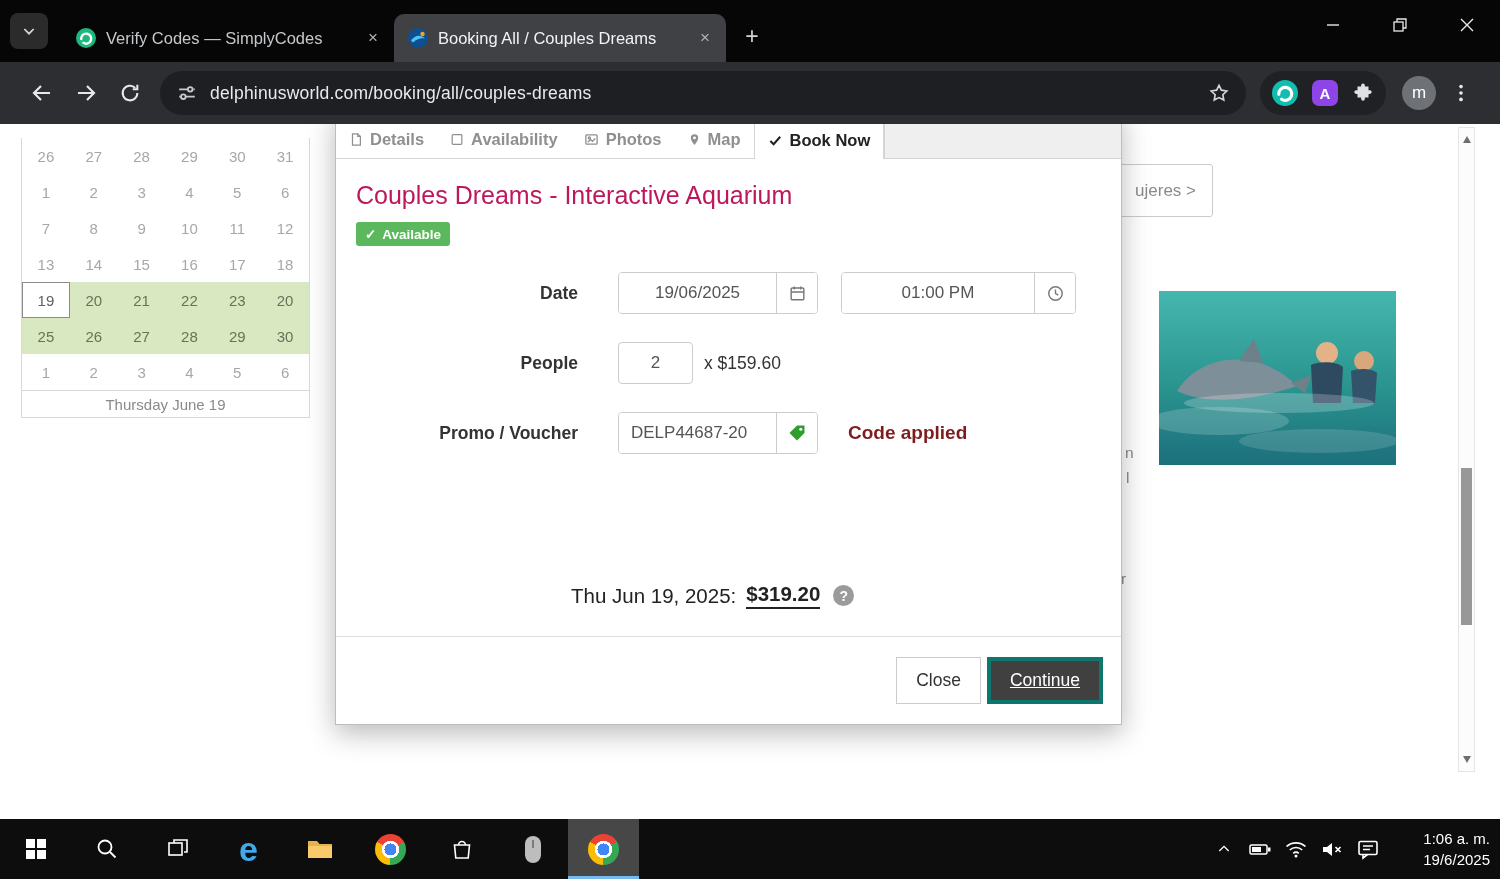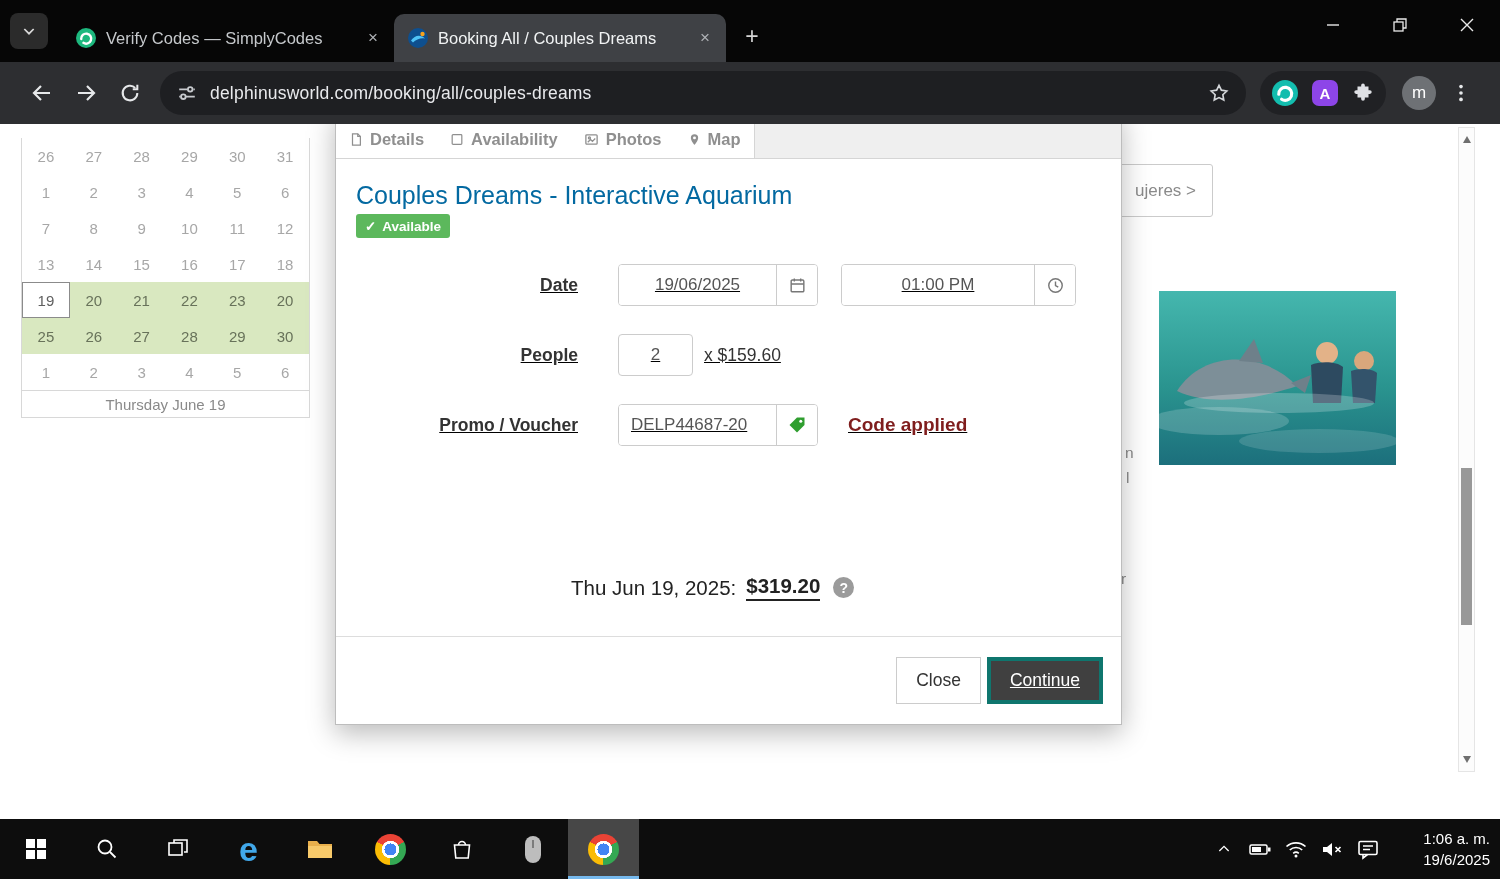--- a/index.html
+++ b/index.html
@@ -73,24 +73,24 @@
   .modal { position:absolute; left:335px; top:-14px; width:787px; height:615px; background:#fff;
     border:1px solid #bdbdbd; box-shadow:0 8px 26px rgba(0,0,0,.28); z-index:5; display:flex; flex-direction:column;justify-content:flex-end; }
   .m-tabs { height:48px; display:flex; align-items:stretch; flex:none; border-bottom:1px solid #d5d5d5; }
   .m-tab { display:flex; align-items:flex-end; gap:7px; padding:0 13px 9px 13px; font-size:16.5px; color:#8f8f8f;
     font-weight:bold; cursor:pointer; }
   .m-tab svg { margin-bottom:2px; }
   .m-tab.active { color:#222; border-left:1px solid #d5d5d5; border-right:1px solid #d5d5d5;
     background:#fff; margin-bottom:-1px; }
   .m-tabs-filler { flex:1; background:#efefef; border-left:1px solid #d5d5d5; }
   .m-body { flex:1; padding:22px 20px 0 20px; }
-  .m-title { font-size:25px; font-weight:400; color:#0369a1; margin:0 0 4px 0; }
+  .m-title { font-size:25px; font-weight:400; color:#be185d; margin:0 0 12px 0; }
   .badge { display:inline-flex; align-items:center; gap:6px; background:#5cb85c; color:#fff;
     font-size:13.5px; font-weight:bold; padding:4px 9px; border-radius:3px; }
-  .form { margin-top:26px; display:flex; flex-direction:column; gap:28px;text-decoration:underline; }
+  .form { margin-top:26px; display:flex; flex-direction:column; gap:28px; }
   .f-row { display:flex; align-items:center; }
   .f-label { width:222px; text-align:right; font-weight:bold; color:#333; font-size:17.5px; flex:none; }
   .f-controls { margin-left:40px; display:flex; align-items:center; }
   .igroup { display:flex; border:1px solid #ccc; border-radius:4px; overflow:hidden; height:42px; background:#fff; }
   .igroup input { border:none; outline:none; font-size:17px; color:#555; padding:0 12px; font-family:inherit; height:100%; }
   .date-input { width:157px; text-align:center; }
   .time-input { width:192px; text-align:center; }
   .promo-input { width:157px; }
   .addon { width:41px; border-left:1px solid #ccc; display:flex; align-items:center; justify-content:center;
     color:#777; background:#fff; cursor:pointer; }
@@ -330,20 +330,26 @@
             </svg>
           <span>Photos</span>
         </div>
         <div class="m-tab">
           <svg width="13" height="15" viewBox="0 0 16 16" fill="currentColor">
               <path d="M8 1.5a4.5 4.5 0 0 1 4.5 4.5c0 3.4-4.5 8.5-4.5 8.5S3.5 9.4 3.5 6A4.5 4.5 0 0 1 8 1.5z"></path>
               <circle cx="8" cy="6" r="1.8" fill="#fff"></circle>
             </svg>
           <span>Map</span>
         </div>
+        <div class="m-tab active">
+          <svg width="15" height="15" viewBox="0 0 16 16" fill="none" stroke="currentColor" stroke-width="2.2">
+              <path d="M2.5 8.5l3.5 3.5 7-8"></path>
+            </svg>
+          <span>Book Now</span>
+        </div>
         <div class="m-tabs-filler"></div>
       </div>
 
       <div class="m-body">
         <h1 class="m-title">Couples Dreams - Interactive Aquarium</h1>
         <span class="badge">
           <span>✓</span>
           <span>Available</span>
         </span>
 

